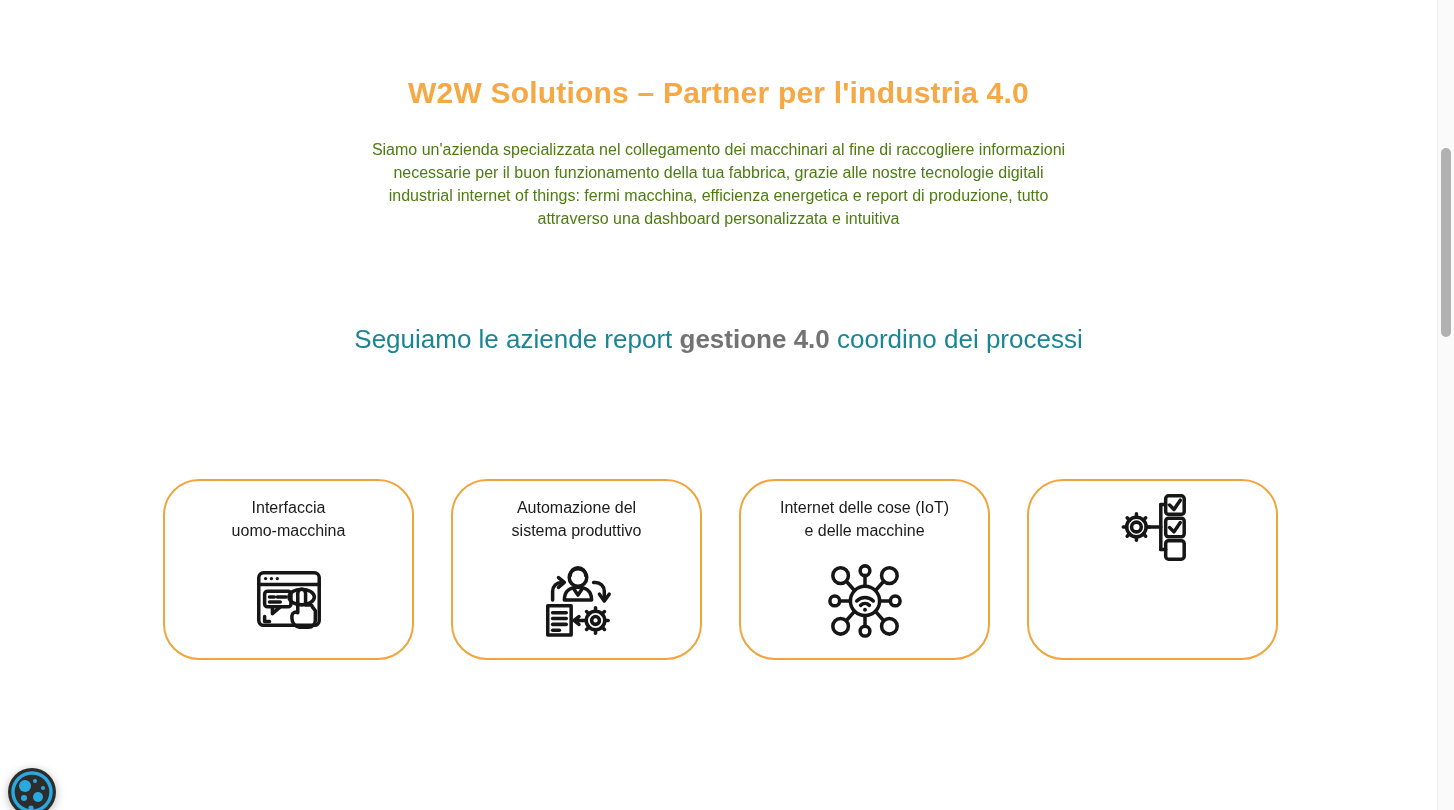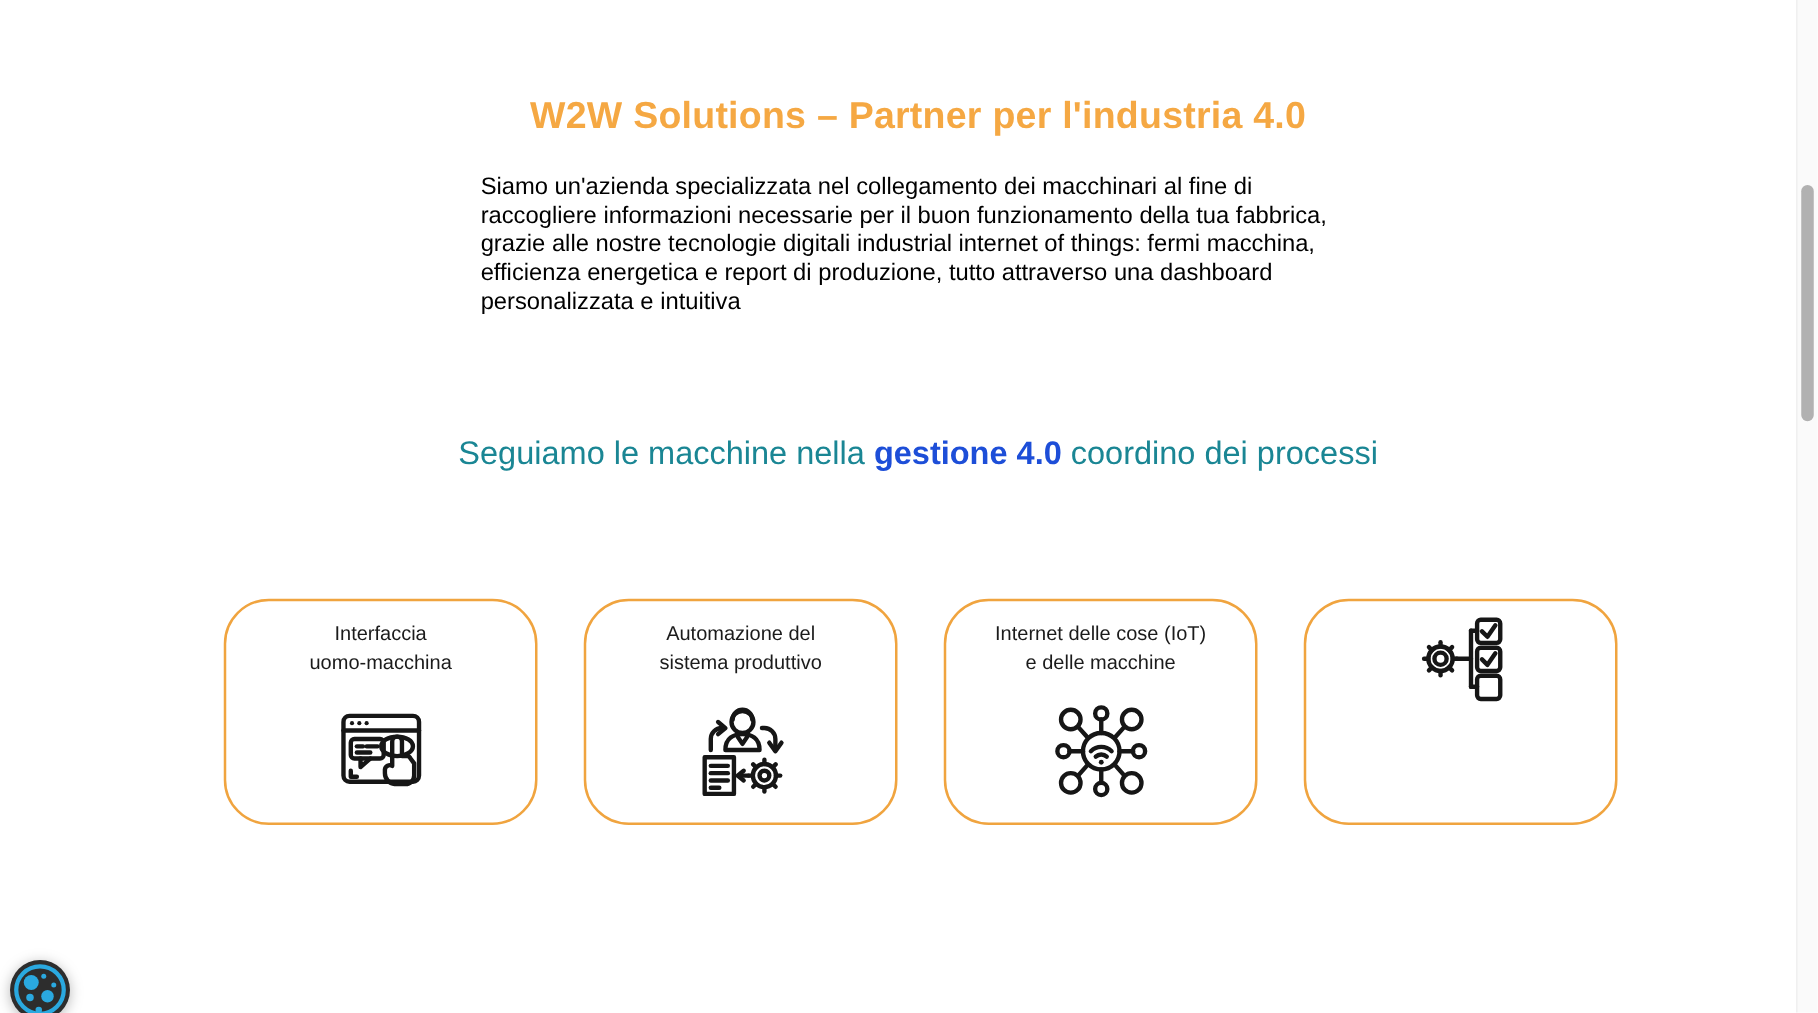--- a/index.html
+++ b/index.html
@@ -3,43 +3,43 @@
 <meta charset="utf-8">
 <style>
   * { margin:0; padding:0; box-sizing:border-box; }
   html,body{
     width:1454px; height:810px; overflow:hidden;
     background:#ffffff;
     font-family:"Liberation Sans","DejaVu Sans",sans-serif;
     color:#1f1f1f;
   }
   .viewport{
-    position:absolute; left:16px; top:0; width:1437px; height:672px;
+    position:absolute; left:0; top:0; width:1437px; height:672px;
   }
   .page-title{
     margin-top:76px;
     text-align:center;
     font-size:30px; font-weight:700;
     letter-spacing:0.2px;
     color:#F5A843;
   }
   .intro{
     margin:28px auto 0;
     max-width:700px;
-    text-align:left;
-    font-size:19px; line-height:23px;
-    color:#000000;
+    text-align:center;
+    font-size:16px; line-height:23px;
+    color:#4d7c0f;
   }
   .tagline{
     margin-top:94px;
     text-align:center;
     font-size:26px; font-weight:400;
     color:#1A8694;
   }
-  .tagline strong{ font-weight:700; color:#1d4ed8; }
+  .tagline strong{ font-weight:700; color:#737373; }
   .cards{
     position:absolute; left:163px; top:479px;
     width:1115px;
     display:flex; gap:37px;
   }
   .card{
     width:251px; height:181px;
     border:2px solid #F0A43F;
     border-radius:36px;
     background:#ffffff;
@@ -83,21 +83,21 @@
 </style>
 </head>
 <body>
 
 <div class="viewport">
 
   <h1 class="page-title">W2W Solutions – Partner per l'industria 4.0</h1>
 
   <p class="intro">Siamo un'azienda specializzata nel collegamento dei macchinari al fine di raccogliere informazioni necessarie per il buon funzionamento della tua fabbrica, grazie alle nostre tecnologie digitali industrial internet of things: fermi macchina, efficienza energetica e report di produzione, tutto attraverso una dashboard personalizzata e intuitiva</p>
 
-  <h2 class="tagline"><span>Seguiamo le macchine nella </span><strong>gestione 4.0</strong><span> coordino dei processi</span></h2>
+  <h2 class="tagline"><span>Seguiamo le aziende report </span><strong>gestione 4.0</strong><span> coordino dei processi</span></h2>
 
   <div class="cards">
 
     <article class="card">
       <div class="card-label">
         <span>Interfaccia</span>
         <span>uomo-macchina</span>
       </div>
       <div class="card-icon">
         <svg viewBox="0 0 80 80" aria-hidden="true">

